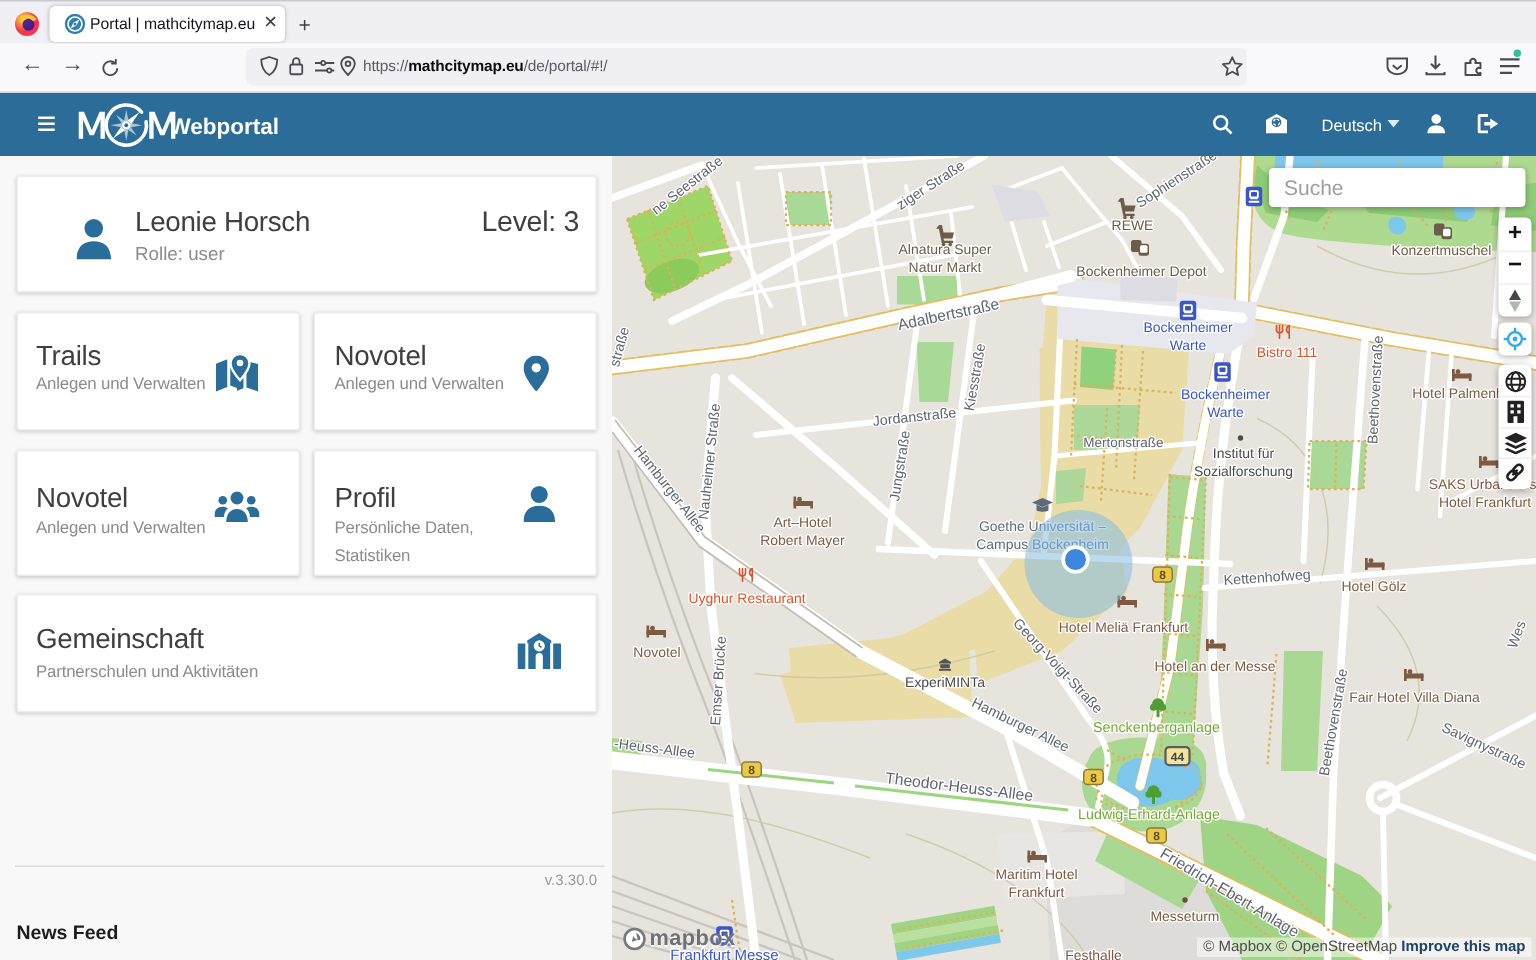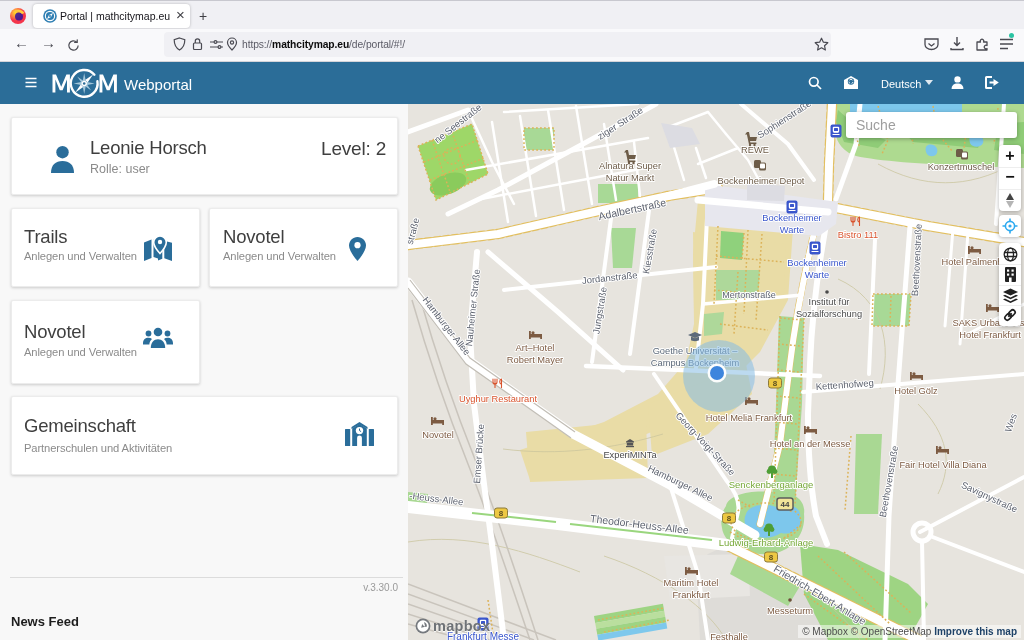--- a/index.html
+++ b/index.html
@@ -121,21 +121,21 @@
         <path d="M-7 -7 L-1 -2.8 L-2.8 -1Z"></path>
           <path d="M7 7 L1 2.8 L2.8 1Z"></path>
       </g>
       <path d="M10.2 -8.8 A13.4 13.4 0 1 0 13.2 -2.4" fill="none" stroke="#fff" stroke-width="2.4" stroke-linecap="round"></path>
       <path d="M8.9 -8.9 L0.9 -3.4 L3.4 -0.9Z" fill="#fff"></path>
       <path d="M-8.9 8.9 L-0.9 3.4 L-3.4 0.9Z" fill="#fff"></path>
       <circle cx="0" cy="0" r="2.7" fill="#fff"></circle>
       <circle cx="0" cy="0" r="1.3" fill="#2b6d98"></circle>
     </g>
   </svg>
-  <div class="abs" style="left:124px;top:14px;font-size:15px;color:#fff;font-weight:400">Webportal</div>
+  <div class="abs" style="left:113px;top:14px;font-size:15px;color:#fff;font-weight:700">Webportal</div>
   <svg class="abs" style="left:808px;top:14px" width="14" height="14" viewBox="0 0 14 14" fill="none" stroke="#fff" stroke-width="1.7">
     <circle cx="5.8" cy="5.8" r="4.3"></circle>
       <path d="M9 9 L13 13"></path>
   </svg>
   <svg class="abs" style="left:844px;top:14px" width="14" height="13" viewBox="0 0 14 13">
     <path d="M0 4 L7 0 L14 4 V13 H0Z" fill="#fff"></path>
     <circle cx="7" cy="5.5" r="3.2" fill="#2b6d98"></circle>
     <path d="M7 3.4 a2.1 2.1 0 0 1 0 4.2 a2.1 2.1 0 0 1 0 -4.2" fill="none" stroke="#fff" stroke-width=".9" stroke-dasharray="2 1.4"></path>
   </svg>
   <div class="abs" style="left:881px;top:16px;font-size:11px;color:#fff">Deutsch</div>
@@ -152,21 +152,21 @@
 
 <div id="panel">
 
   <div class="card" style="left:11px;top:13px;width:387px;height:78px">
     <svg class="abs" style="left:39px;top:28px" width="23" height="27" viewBox="0 0 23 27" fill="#2a6d9a">
       <circle cx="11.5" cy="6.2" r="6.2"></circle>
       <path d="M0 27 C0 18.7 4.6 14.9 11.5 14.9 C18.4 14.9 23 18.7 23 27Z"></path>
     </svg>
     <div class="abs" style="left:78px;top:19px;font-size:18.5px;color:#3f3f3f;letter-spacing:-0.2px">Leonie Horsch</div>
     <div class="abs" style="left:78px;top:44px;font-size:12.5px;color:#8b8b8b">Rolle: user</div>
-    <div class="abs" style="right:11px;top:20px;font-size:19px;color:#3f3f3f;letter-spacing:-0.2px">Level: 2</div>
+    <div class="abs" style="right:11px;top:20px;font-size:19px;color:#3f3f3f;letter-spacing:-0.2px">Level: 3</div>
   </div>
 
   <div class="card" style="left:11px;top:104px;width:189px;height:79px">
     <div class="ct" style="left:12px;top:17px">Trails</div>
     <div class="cs" style="left:12px;top:41px">Anlegen und Verwalten</div>
     <svg class="abs" style="left:132px;top:27px" width="28" height="27" viewBox="0 0 28 27" fill="#2a6d9a">
       <path d="M0 6.5 L7.5 3.5 V22 L0 25Z"></path>
       <path d="M9.5 3.6 L12 4.6 C11.4 6.9 12.2 9.5 14 12.2 V22.6 L9.5 21Z"></path>
       <path d="M18.5 12.2 C19.4 10.9 20.1 9.6 20.4 8.3 L20.5 22 L18.5 22.6Z" opacity="0"></path>
       <path d="M20.4 8.6 L22.5 4.5 V21 L14 24.2 V14.2 C15.5 16.2 18 18 18 18 S19.6 10.8 20.4 8.6Z" opacity="0"></path>
@@ -193,20 +193,29 @@
     <svg class="abs" style="left:131px;top:26px" width="30" height="21" viewBox="0 0 30 21" fill="#2a6d9a">
       <circle cx="5.5" cy="6.5" r="2.9"></circle>
       <circle cx="24.5" cy="6.5" r="2.9"></circle>
       <circle cx="15" cy="5" r="4.3"></circle>
       <path d="M0 16.3 C0 12.6 2.4 10.8 5.5 10.8 C6.9 10.8 8.1 11.2 9 11.9 C7.3 13.3 6.4 15.3 6.4 17.3 L6.4 17.6 H0Z"></path>
       <path d="M30 16.3 C30 12.6 27.6 10.8 24.5 10.8 C23.1 10.8 21.9 11.2 21 11.9 C22.7 13.3 23.6 15.3 23.6 17.3 L23.6 17.6 H30Z"></path>
       <path d="M7.8 21 C7.8 15.4 11 12.3 15 12.3 C19 12.3 22.2 15.4 22.2 21Z"></path>
     </svg>
   </div>
 
+  <div class="card" style="left:209px;top:196px;width:189px;height:84px">
+    <div class="ct" style="left:13px;top:20px">Profil</div>
+    <div class="cs" style="left:13px;top:45px">Persönliche Daten,</div>
+    <div class="cs" style="left:13px;top:64px">Statistiken</div>
+    <svg class="abs" style="left:139px;top:23px" width="21" height="24" viewBox="0 0 21 24" fill="#2a6d9a">
+      <circle cx="10.5" cy="5.7" r="5.7"></circle>
+      <path d="M0 24 C0 16.6 4.2 13.2 10.5 13.2 C16.8 13.2 21 16.6 21 24Z"></path>
+    </svg>
+  </div>
 
   <div class="card" style="left:11px;top:292px;width:387px;height:79px">
     <div class="ct" style="left:12px;top:18px">Gemeinschaft</div>
     <div class="cs" style="left:12px;top:45px">Partnerschulen und Aktivitäten</div>
     <svg class="abs" style="left:333px;top:25px" width="29" height="24" viewBox="0 0 29 24" fill="#2a6d9a">
       <rect x="0" y="7" width="5.2" height="17" rx="0.5"></rect>
       <rect x="23.8" y="7" width="5.2" height="17" rx="0.5"></rect>
       <path d="M7.2 6.5 L14.5 2 L21.8 6.5 V24 H16.9 V15.8 a2.4 2.4 0 0 0 -4.8 0 V24 H7.2Z"></path>
       <path d="M14.5 0 L22.5 5 V7 L14.5 2.5 L6.5 7 V5Z"></path>
       <circle cx="14.5" cy="8.6" r="3.7" fill="#fff"></circle>

